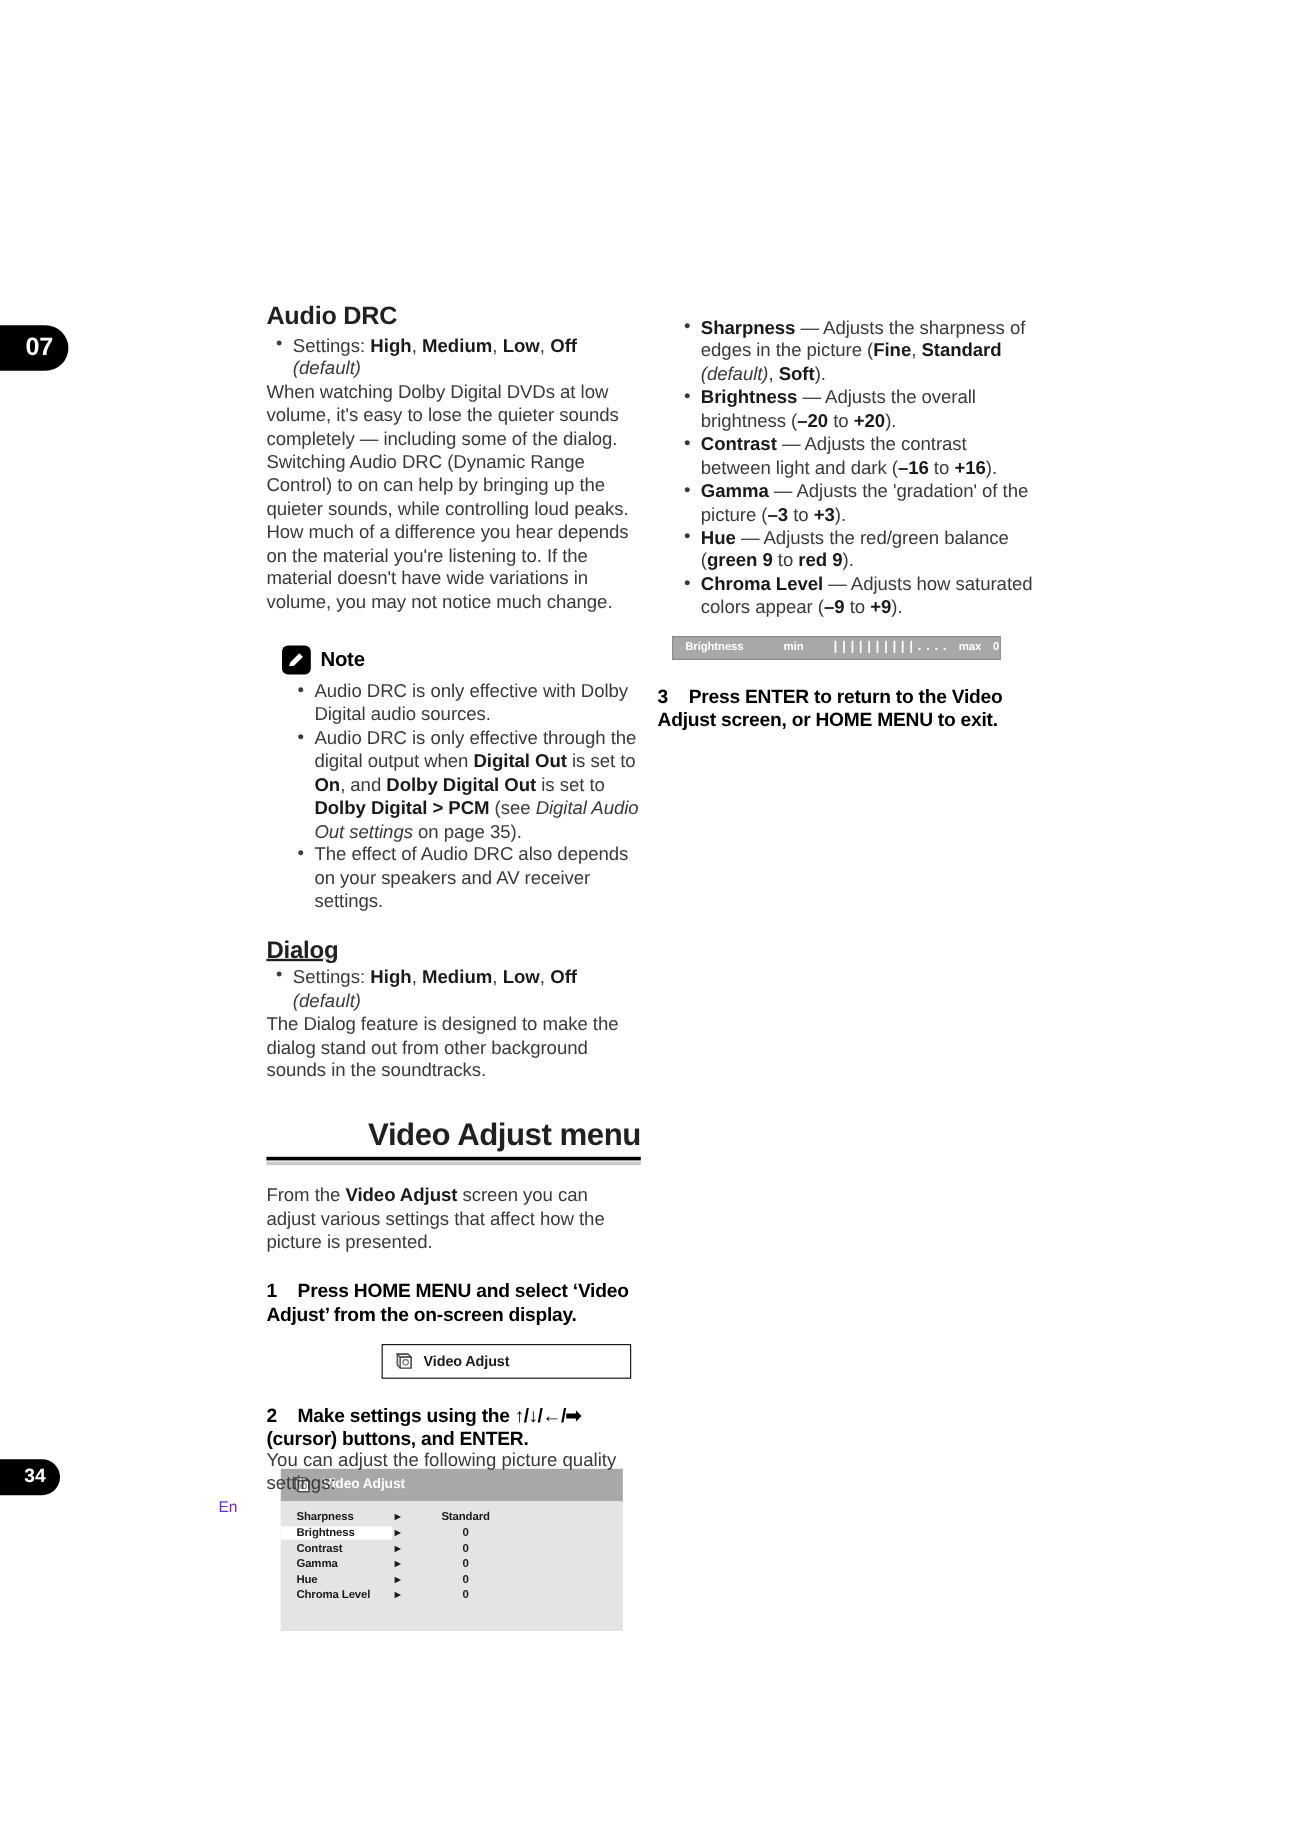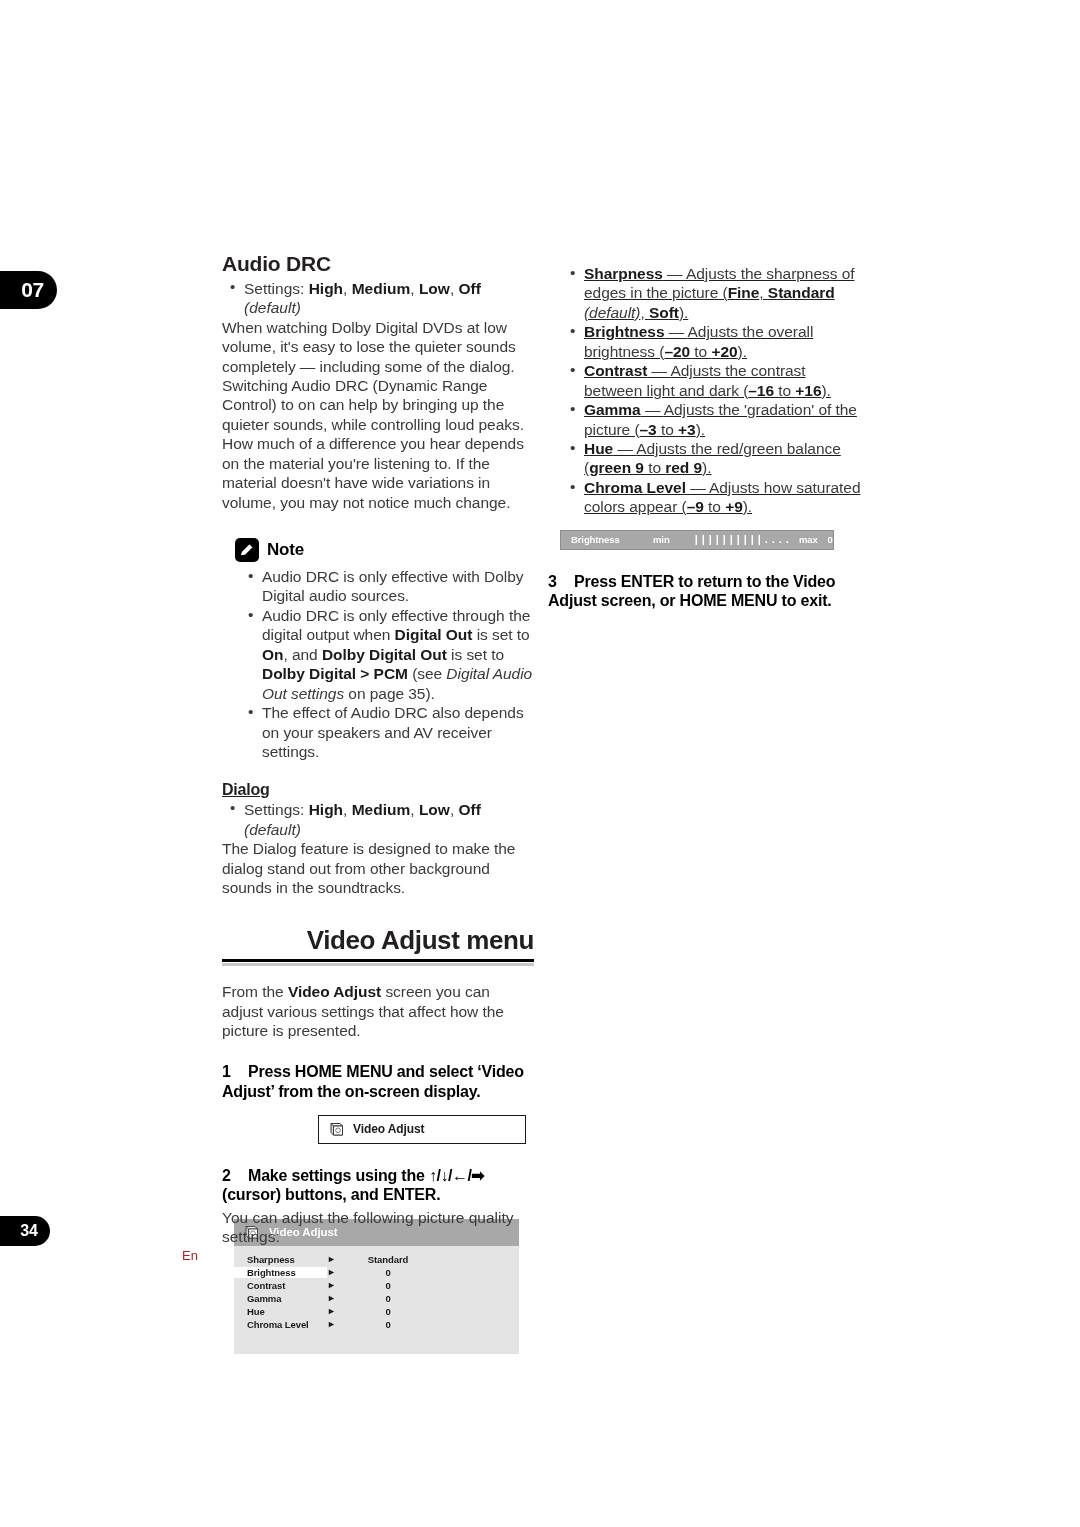--- a/index.html
+++ b/index.html
@@ -59,21 +59,21 @@
 
   
   h1.section-title {
     font-size: 21px;
     font-weight: bold;
     margin: 0 0 2px 0;
     letter-spacing: -0.2px;
     line-height: 1.18;
   }
   h2.sub-title {
-    font-size: 16px;
+    font-size: 20px;
     font-weight: bold;
     margin: 20px 0 1px 0;
     letter-spacing: -0.2px;
     text-decoration: underline;
   }
   h2.major-title {
     font-size: 26px;
     font-weight: bold;
     margin: 28px 0 0 0;
     letter-spacing: -0.4px;
@@ -159,21 +159,21 @@
   }
   ul.bullets > li::before {
     content: "\2022";
     position: absolute;
     left: 0;
     top: -1px;
     color: #3a3a3a;
   }
 
   
-  ul.bullets.right { padding-left: 22px; text-decoration: underline; }
+  ul.bullets.right { padding-left: 22px; }
 
   
   .step {
     font-size: 16px;
     font-weight: bold;
     line-height: 1.22;
     color: #000000;
     margin: 22px 0 0 0;
     letter-spacing: -0.2px;
   }
@@ -304,21 +304,21 @@
     align-items: center;
     justify-content: flex-end;
     padding-right: 12px;
     box-sizing: border-box;
   }
   .pagenum-lang {
     position: absolute;
     left: 182px;
     top: 1248px;
     font-size: 13px;
-    color: #b91c1c;
+    color: #6d28d9;
   }
   .footer-text {
     position: absolute;
     left: 222px;
     top: 1208px;
     width: 312px;
     font-size: 15.5px;
     line-height: 1.255;
     color: #3a3a3a;
   }

